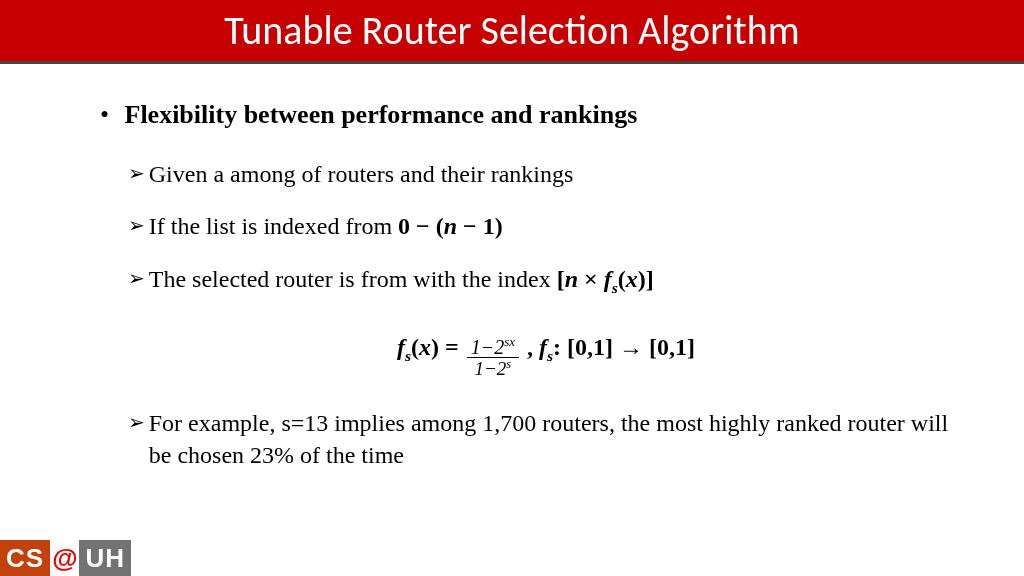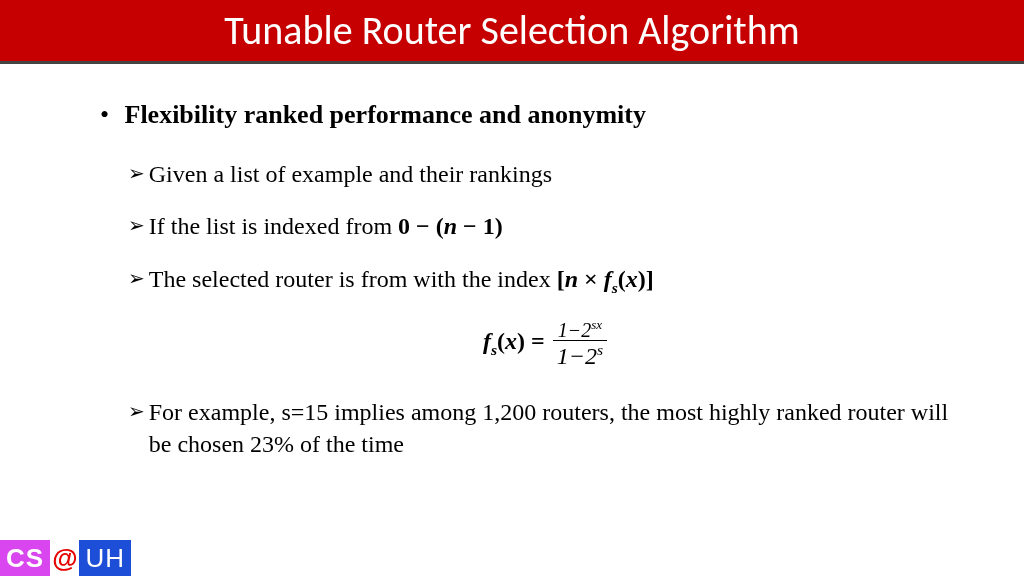--- a/index.html
+++ b/index.html
@@ -20,48 +20,48 @@
   .sub-list { margin-left: 28px; font-size: 24px; }
   .sub-item { margin-bottom: 20px; display: flex; align-items: flex-start; line-height: 1.35; }
   .arrow-icon { color: #000; margin-right: 4px; font-family: Arial, sans-serif; font-size: 20px; line-height: 30px; flex: 0 0 auto; }
   .sub-text { flex: 1 1 auto; }
   .math { font-style: italic; font-family: "Cambria Math", "Times New Roman", serif; font-weight: bold; }
   .math .up { font-style: normal; }
   .formula-row { text-align: center; font-size: 24px; margin: 6px 0 26px 0; }
   .sup { font-size: 0.65em; vertical-align: super; font-style: italic; }
   .sub { font-size: 0.65em; vertical-align: sub; font-style: italic; }
   .frac { display: inline-block; vertical-align: middle; text-align: center; font-style: italic; margin: 0 2px; }
-  .frac .num { display: block; padding: 0 4px; border-bottom: 1.5px solid #000; font-size: 20px; line-height: 1.1; }
-  .frac .den { display: block; padding: 0 4px; font-size: 24px; line-height: 1.1; }
+  .frac .num { display: block; padding: 0 4px; border-bottom: 1.5px solid #000; font-size: 20px; line-height: 1.1; margin-top: 17px; }
+  .frac .den { display: block; padding: 0 4px; font-size: 19px; line-height: 1.1; }
   .logo { position: absolute; bottom: 0; left: 0; height: 36px; display: flex; font-family: Arial, Helvetica, sans-serif; }
-  .logo .blue { background: #d946ef; color: #fff; display: flex; align-items: center; padding: 0 6px; font-weight: 900; font-size: 26px; letter-spacing: 1px; }
+  .logo .blue { background: #c2410c; color: #fff; display: flex; align-items: center; padding: 0 6px; font-weight: 900; font-size: 26px; letter-spacing: 1px; }
   .logo .white { background: #fff; color: #e60000; display: flex; align-items: center; padding: 0 2px; font-weight: 900; font-size: 26px; }
-  .logo .red { background: #1d4ed8; color: #fff; display: flex; align-items: center; padding: 0 6px; font-weight: 400; font-size: 26px; letter-spacing: 1px; }
+  .logo .red { background: #737373; color: #fff; display: flex; align-items: center; padding: 0 6px; font-weight: 700; font-size: 26px; letter-spacing: 1px; }
 </style>
 </head>
 <body>
 
 <div class="slide">
 
   <div class="title-bar">
     <span>Tunable Router Selection Algorithm</span>
   </div>
 
   <div class="content">
 
     <div class="main-bullet">
       <span class="dot">•</span>
-      <b>Flexibility ranked performance and anonymity</b>
+      <b>Flexibility between performance and rankings</b>
     </div>
 
     <div class="sub-list">
 
       <div class="sub-item">
         <span class="arrow-icon">➢</span>
-        <span class="sub-text">Given a list of example and their rankings</span>
+        <span class="sub-text">Given a among of routers and their rankings</span>
       </div>
 
       <div class="sub-item">
         <span class="arrow-icon">➢</span>
         <span class="sub-text">
           <span>If the list is indexed from </span>
           <span class="math"><span class="up">0 − (</span>n<span class="up"> − 1)</span></span>
         </span>
       </div>
 
@@ -72,25 +72,26 @@
           <span class="math"><span class="up">[</span>n <span class="up">×</span> f<span class="sub">s</span><span class="up">(</span>x<span class="up">)]</span></span>
         </span>
       </div>
 
       <div class="formula-row">
         <span class="math">f<span class="sub">s</span><span class="up">(</span>x<span class="up">) = </span></span>
         <span class="frac">
           <span class="num"><span class="up">1−2</span><span class="sup">sx</span></span>
           <span class="den"><span class="up">1−2</span><span class="sup">s</span></span>
         </span>
+        <span class="math"><span class="up">,&nbsp;</span>f<span class="sub">s</span><span class="up">: [0,1] → [0,1]</span></span>
       </div>
 
       <div class="sub-item">
         <span class="arrow-icon">➢</span>
-        <span class="sub-text">For example, s=15 implies among 1,200 routers, the most highly ranked router will be chosen 23% of the time</span>
+        <span class="sub-text">For example, s=13 implies among 1,700 routers, the most highly ranked router will be chosen 23% of the time</span>
       </div>
 
     </div>
   </div>
 
   <div class="logo">
     <div class="blue">CS</div>
     <div class="white">@</div>
     <div class="red">UH</div>
   </div>

